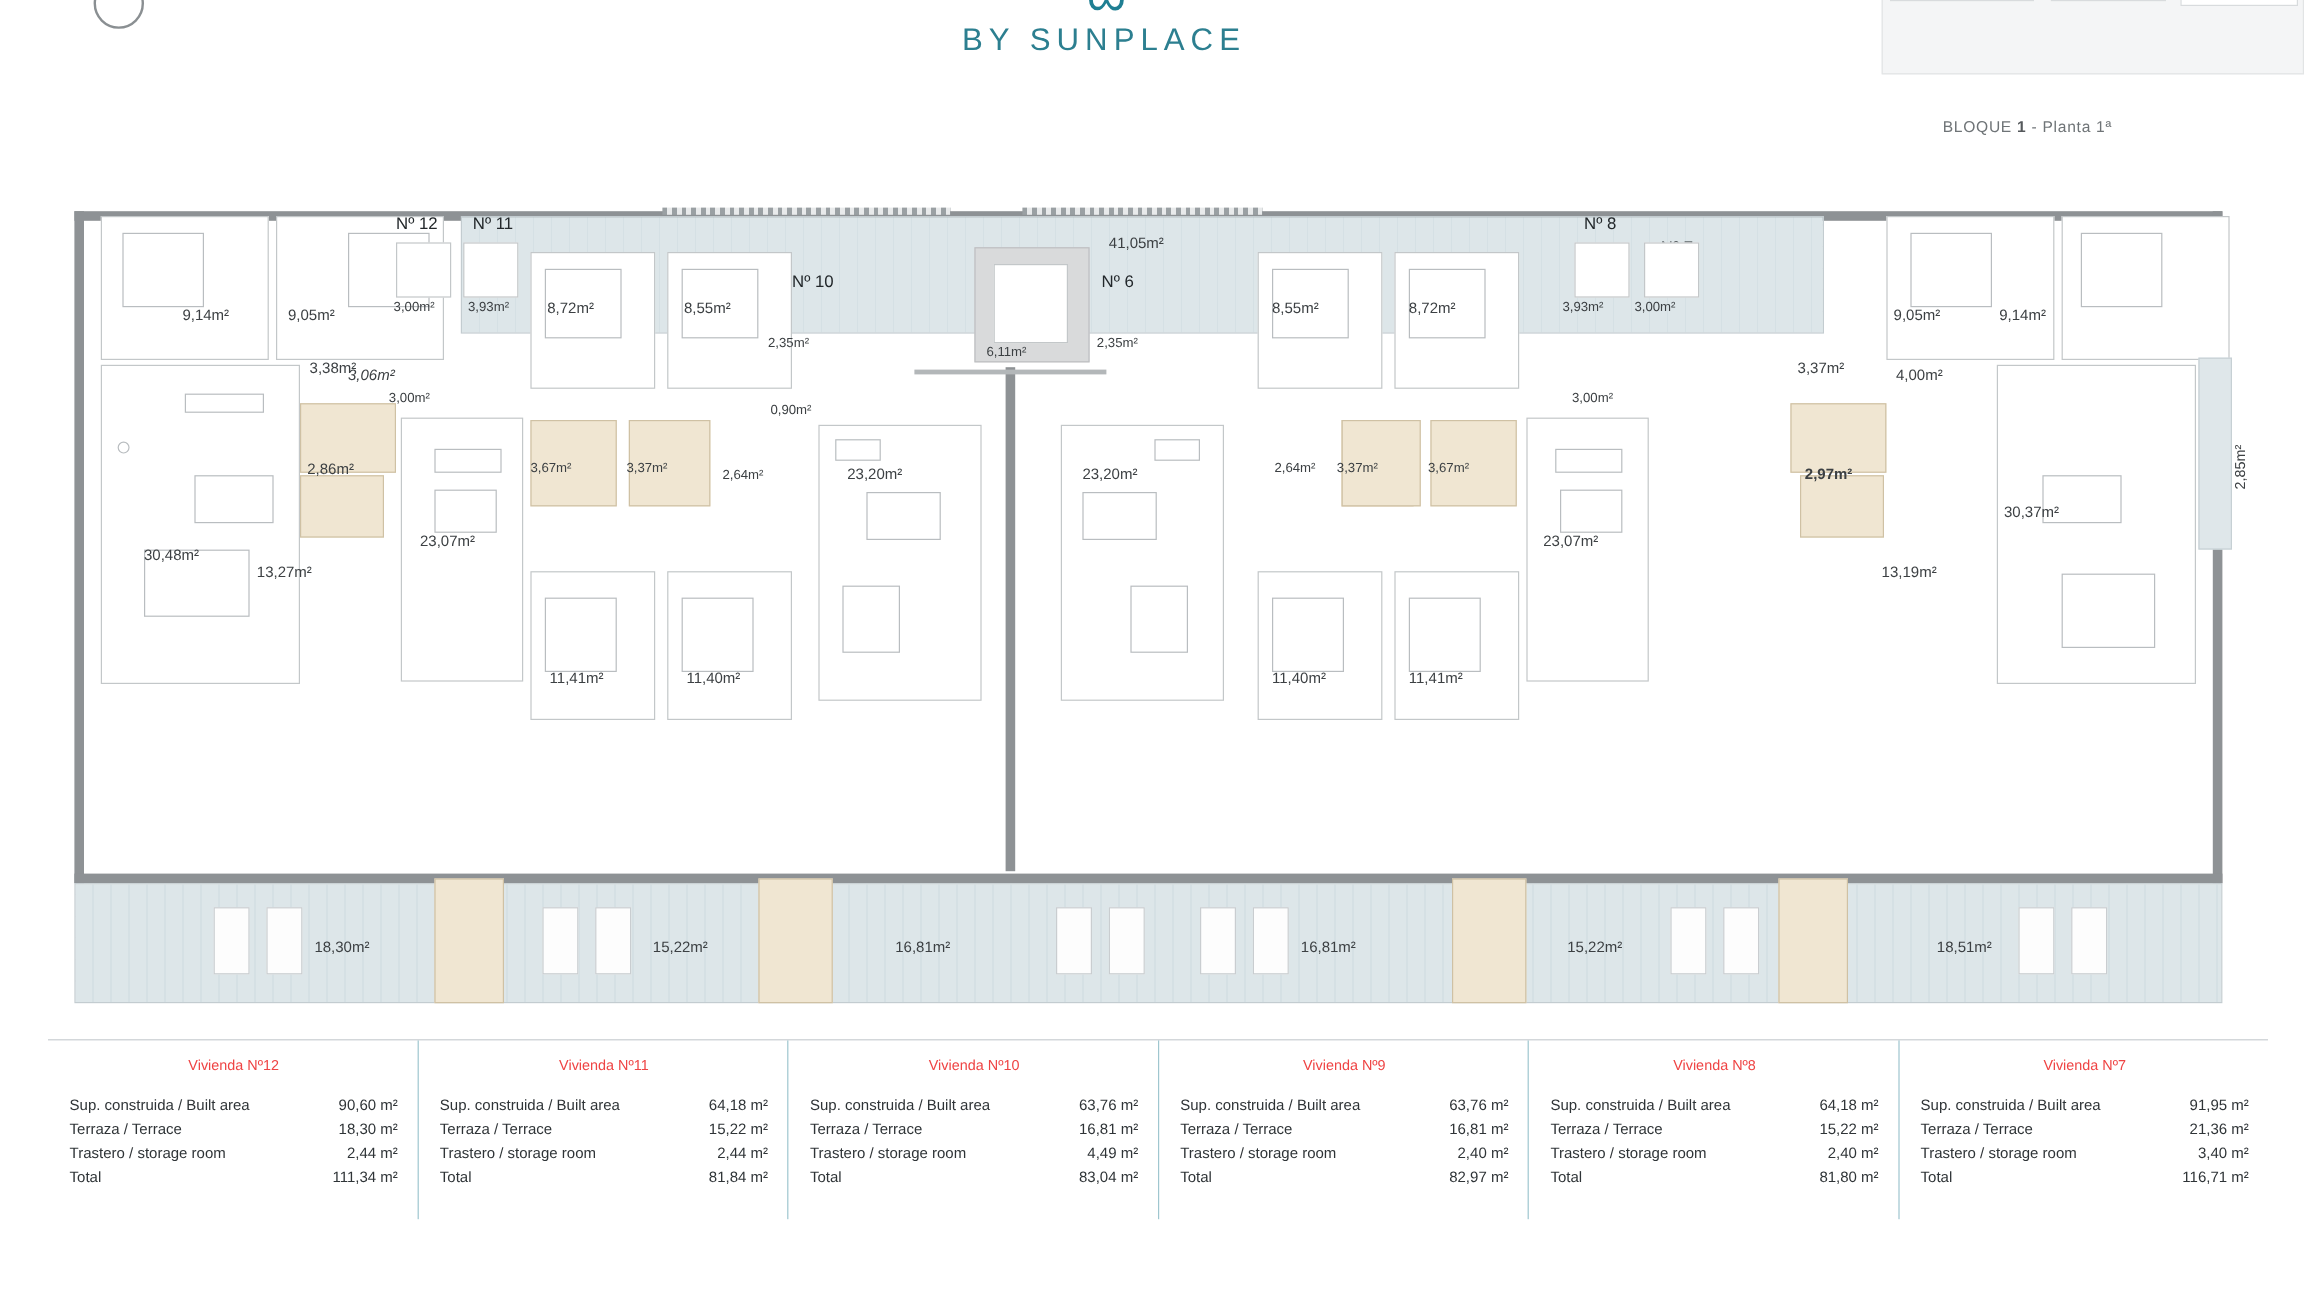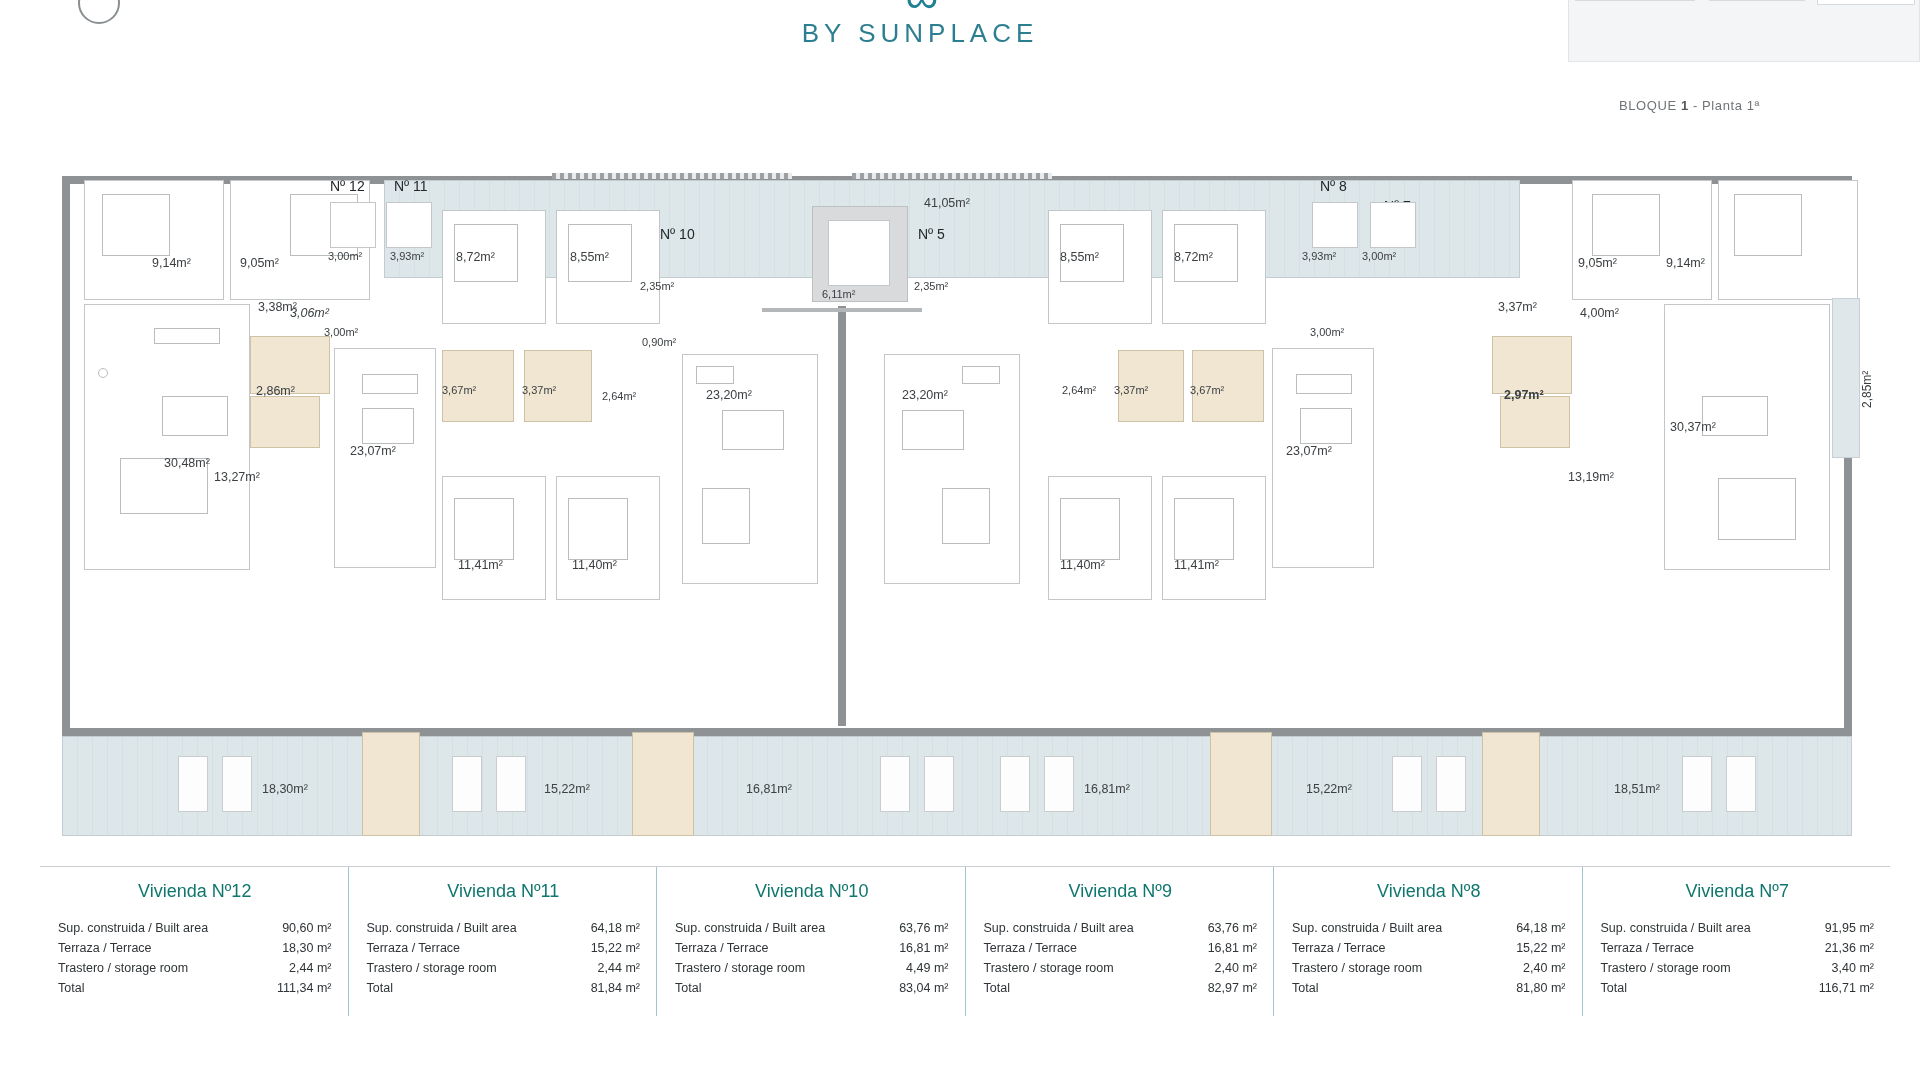--- a/index.html
+++ b/index.html
@@ -99,21 +99,21 @@
     border-top: 1px solid #c9ced1;
     display: flex;
   }
   .unit-col {
     flex: 1 1 0;
     padding: 14px 16px 0 18px;
     position: relative;
   }
   .unit-col + .unit-col { border-left: 1px solid #9fc6cf; }
   .unit-title {
-    font-size: 18px; color: #0f766e; text-align: center;
+    font-size: 12px; color: #ef4444; text-align: center;
     margin-bottom: 16px; font-weight: normal;
   }
   .unit-row {
     display: flex; justify-content: space-between;
     font-size: 12.5px; color: #2f3437;
     line-height: 20px;
   }
   .unit-row .k { white-space: nowrap; }
   .unit-row .v { white-space: nowrap; }
 </style>
@@ -171,21 +171,21 @@
     <div class="lbl" style="left:196px; top:142px;">3,38m²</div>
 
     <div class="bath" style="left:188px; top:238px; width:70px; height:52px;"></div>
     <div class="lbl" style="left:194px; top:226px;">2,86m²</div>
 
     <div class="room" style="left:22px; top:146px; width:166px; height:266px;"></div>
     <div class="furn" style="left:92px; top:170px; width:66px; height:16px;"></div>
     <div class="furn" style="left:36px; top:210px; width:10px; height:10px; border-radius:50%;"></div>
     <div class="furn" style="left:100px; top:238px; width:66px; height:40px;"></div>
     <div class="furn" style="left:58px; top:300px; width:88px; height:56px;"></div>
-    <div class="lbl" style="left:58px; top:298px;padding-left:44px;">30,48m²</div>
+    <div class="lbl" style="left:58px; top:298px;">30,48m²</div>
 
     <div class="lbl" style="left:152px; top:312px;">13,27m²</div>
 
     <div class="lbl-unit" style="left:268px; top:20px;">Nº 12</div>
     <div class="lbl-unit" style="left:332px; top:20px;">Nº 11</div>
     <div class="room" style="left:268px; top:44px; width:46px; height:46px;"></div>
     <div class="room" style="left:324px; top:44px; width:46px; height:46px;"></div>
     <div class="lbl-sm" style="left:266px; top:92px;">3,00m²</div>
     <div class="lbl-sm" style="left:328px; top:92px;">3,93m²</div>
 
@@ -229,21 +229,21 @@
     <div class="furn" style="left:660px; top:252px; width:62px; height:40px;"></div>
     <div class="furn" style="left:640px; top:330px; width:48px; height:56px;"></div>
     <div class="lbl" style="left:644px; top:230px;">23,20m²</div>
 
     <div class="core" style="left:750px; top:48px; width:96px; height:96px;"></div>
     <div class="room" style="left:766px; top:62px; width:62px; height:66px;"></div>
     <div class="lbl-sm" style="left:760px; top:130px;">6,11m²</div>
     <div class="wall" style="left:776px; top:148px; width:8px; height:420px;"></div>
     <div class="wall-thin" style="left:700px; top:150px; width:160px; height:4px;"></div>
 
-    <div class="lbl-unit" style="left:856px; top:68px;">Nº 5</div>
+    <div class="lbl-unit" style="left:856px; top:68px;">Nº 6</div>
     <div class="lbl-sm" style="left:852px; top:122px;">2,35m²</div>
 
     <div class="room" style="left:822px; top:196px; width:136px; height:230px;"></div>
     <div class="furn" style="left:900px; top:208px; width:38px; height:18px;"></div>
     <div class="furn" style="left:840px; top:252px; width:62px; height:40px;"></div>
     <div class="furn" style="left:880px; top:330px; width:48px; height:56px;"></div>
     <div class="lbl" style="left:840px; top:230px;">23,20m²</div>
 
     <div class="room" style="left:986px; top:52px; width:104px; height:114px;"></div>
     <div class="furn" style="left:998px; top:66px; width:64px; height:58px;"></div>

